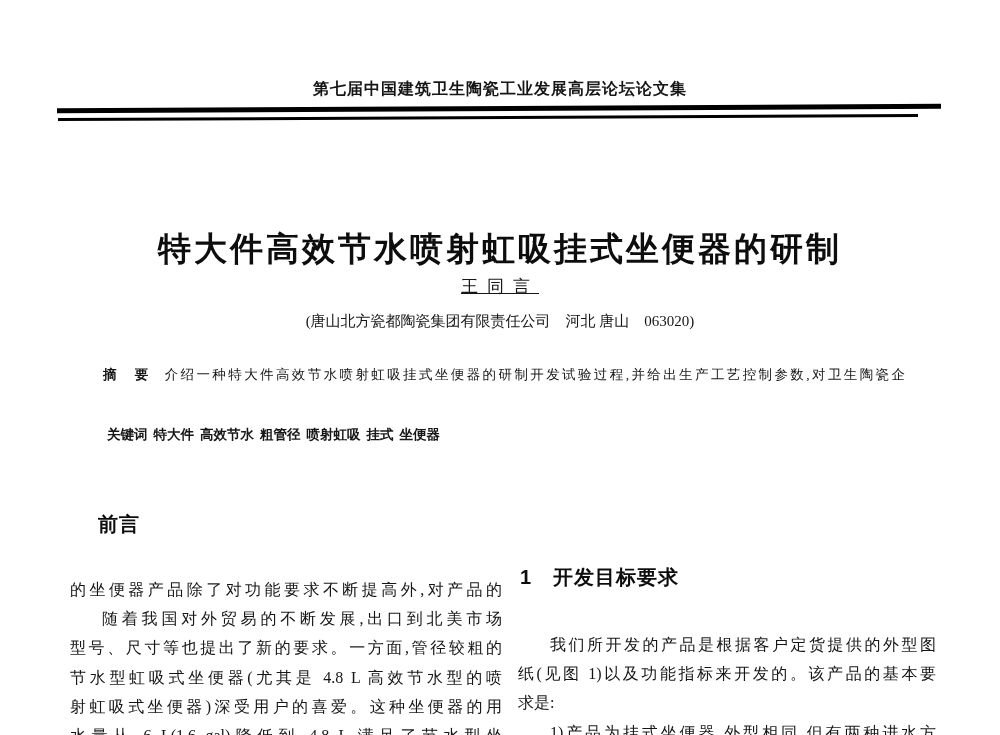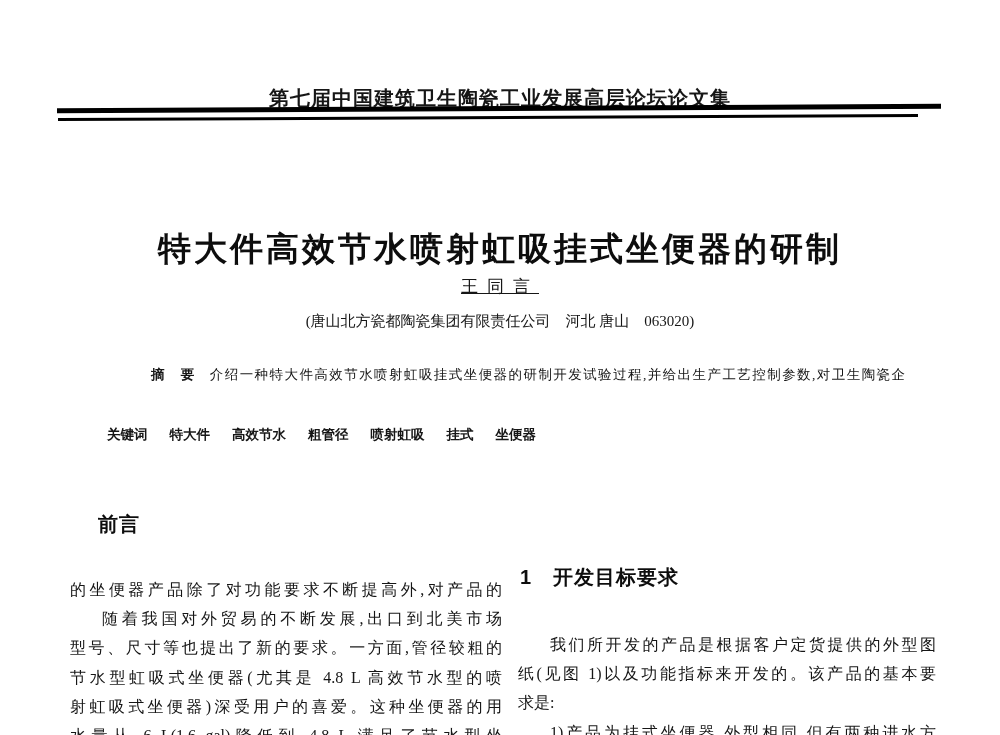--- a/index.html
+++ b/index.html
@@ -10,24 +10,24 @@
   }
   .page {
     position: relative;
     width: 1000px; height: 735px;
     background: #ffffff;
     color: #161616;
     font-family: "Liberation Serif", "DejaVu Serif", serif;
   }
 
   .journal-header {
-    position: absolute; top: 85px; left: 0; width: 100%;
+    position: absolute; top: 79px; left: 0; width: 100%;
     text-align: center;
     font-family: "Liberation Sans", "DejaVu Sans", sans-serif;
-    font-weight: 700; font-size: 20px; letter-spacing: 1px;
+    font-weight: 700; font-size: 16px; letter-spacing: 1px;
   }
   .rule-thick {
     position: absolute; left: 57px; top: 106px;
     width: 884px; height: 5px; background: #000;
     transform: rotate(-0.28deg);
   }
   .rule-thin {
     position: absolute; left: 58px; top: 116px;
     width: 860px; height: 2.5px; background: #000;
     transform: rotate(-0.28deg);
@@ -50,26 +50,26 @@
     text-align: center; font-size: 15px;
   }
 
   .abstract {
     position: absolute; left: 103px; top: 361px; width: 802px;
     font-size: 13.5px; line-height: 28px;
   }
   .abstract .abs-line1 { text-align: justify; text-align-last: justify; }
   .abstract .label {
     font-family: Liberation Mono, monospace;
-    font-weight: 700; margin-right: 14px; margin-left: 48px;
+    font-weight: 700; margin-right: 14px;
   }
 
   .keywords {
     position: absolute; left: 107px; top: 426px;
-    display: flex; gap: 22px;
+    display: flex; gap: 6px;
     font-family: "Liberation Sans", "DejaVu Sans", sans-serif;
     font-weight: 700; font-size: 13.5px;
   }
   .keywords .kw { font-weight: 600; }
 
   .col { position: absolute; font-size: 16px; }
   .col-left  { left: 70px;  top: 470px; width: 432px; height: 265px; }
   .col-right { left: 518px; top: 468px; width: 418px; height: 267px; }
 
   .sec-heading {

